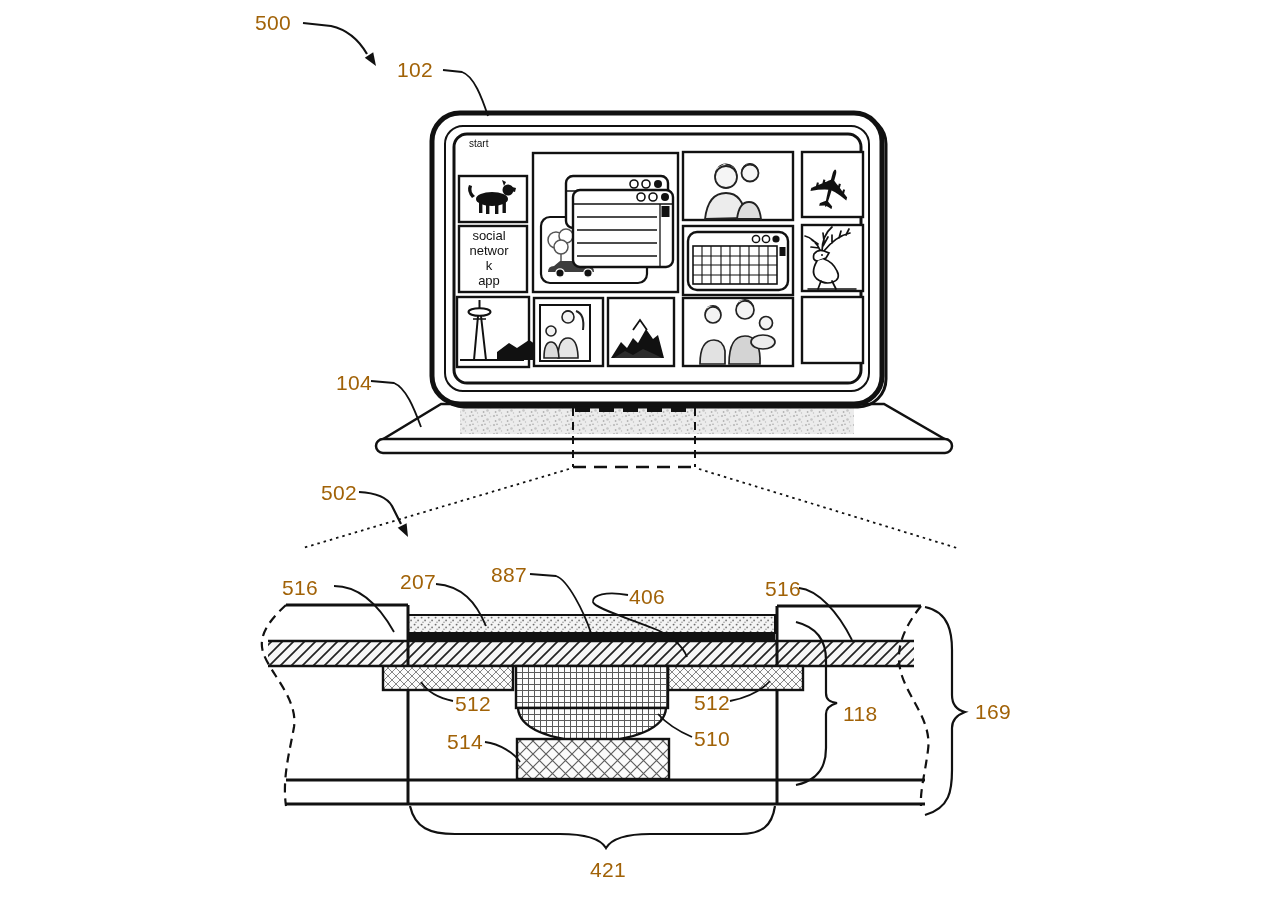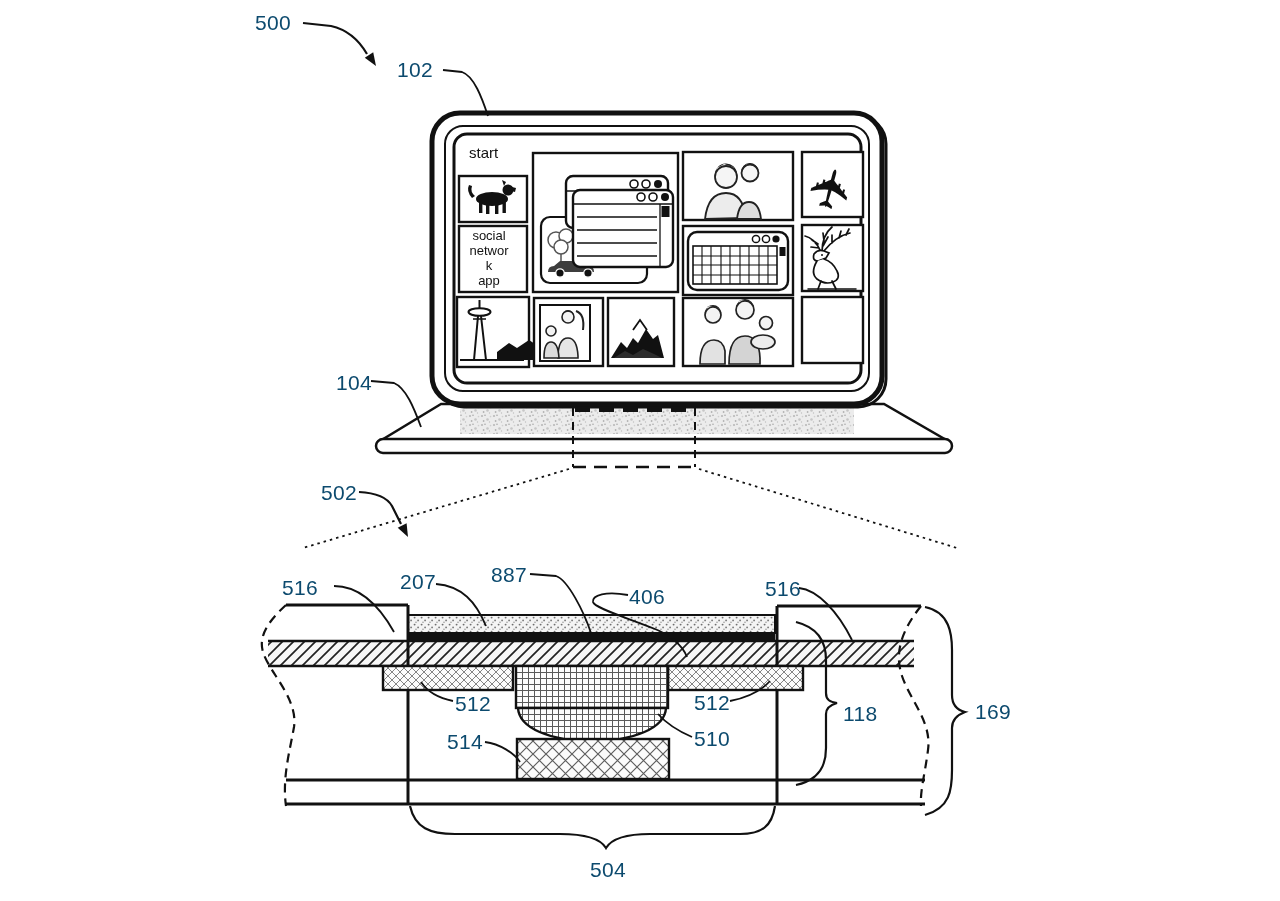--- a/index.html
+++ b/index.html
@@ -1,20 +1,20 @@
 <!DOCTYPE html>
 <html><head>
 <meta charset="utf-8">
 <style>
   html,body{margin:0;padding:0;background:#fff;}
   .stage{position:relative;width:1280px;height:901px;background:#fff;overflow:hidden;
          font-family:"Liberation Sans",sans-serif;color:#111;}
   svg.art{position:absolute;left:0;top:0;}
-  .label{position:absolute;font-size:21px;color:#0c4a6e;white-space:nowrap;letter-spacing:.3px;}
-  .screen-start{position:absolute;left:469px;top:144px;font-size:15px;}
+  .label{position:absolute;font-size:21px;color:#a16207;white-space:nowrap;letter-spacing:.3px;}
+  .screen-start{position:absolute;left:469px;top:138px;font-size:10px;}
   .screen-social{position:absolute;left:459px;top:228px;width:60px;text-align:center;
                  font-size:13px;line-height:15px;}
 </style>
 </head>
 <body>
 
 <div class="stage">
 
 <svg class="art" width="1280" height="901" viewBox="0 0 1280 901">
   <defs>
@@ -275,21 +275,21 @@
 <div class="label" style="left:400px;top:570px">207</div>
 <div class="label" style="left:491px;top:563px">887</div>
 <div class="label" style="left:629px;top:585px">406</div>
 <div class="label" style="left:765px;top:577px">516</div>
 <div class="label" style="left:455px;top:692px">512</div>
 <div class="label" style="left:694px;top:691px">512</div>
 <div class="label" style="left:694px;top:727px">510</div>
 <div class="label" style="left:447px;top:730px">514</div>
 <div class="label" style="left:843px;top:702px">118</div>
 <div class="label" style="left:975px;top:700px">169</div>
-<div class="label" style="left:590px;top:858px">504</div>
+<div class="label" style="left:590px;top:858px">421</div>
 
 <div class="screen-start">start</div>
 <div class="screen-social">
   <div>social</div>
   <div>networ</div>
   <div>k</div>
   <div>app</div>
 </div>
 
 </div>

